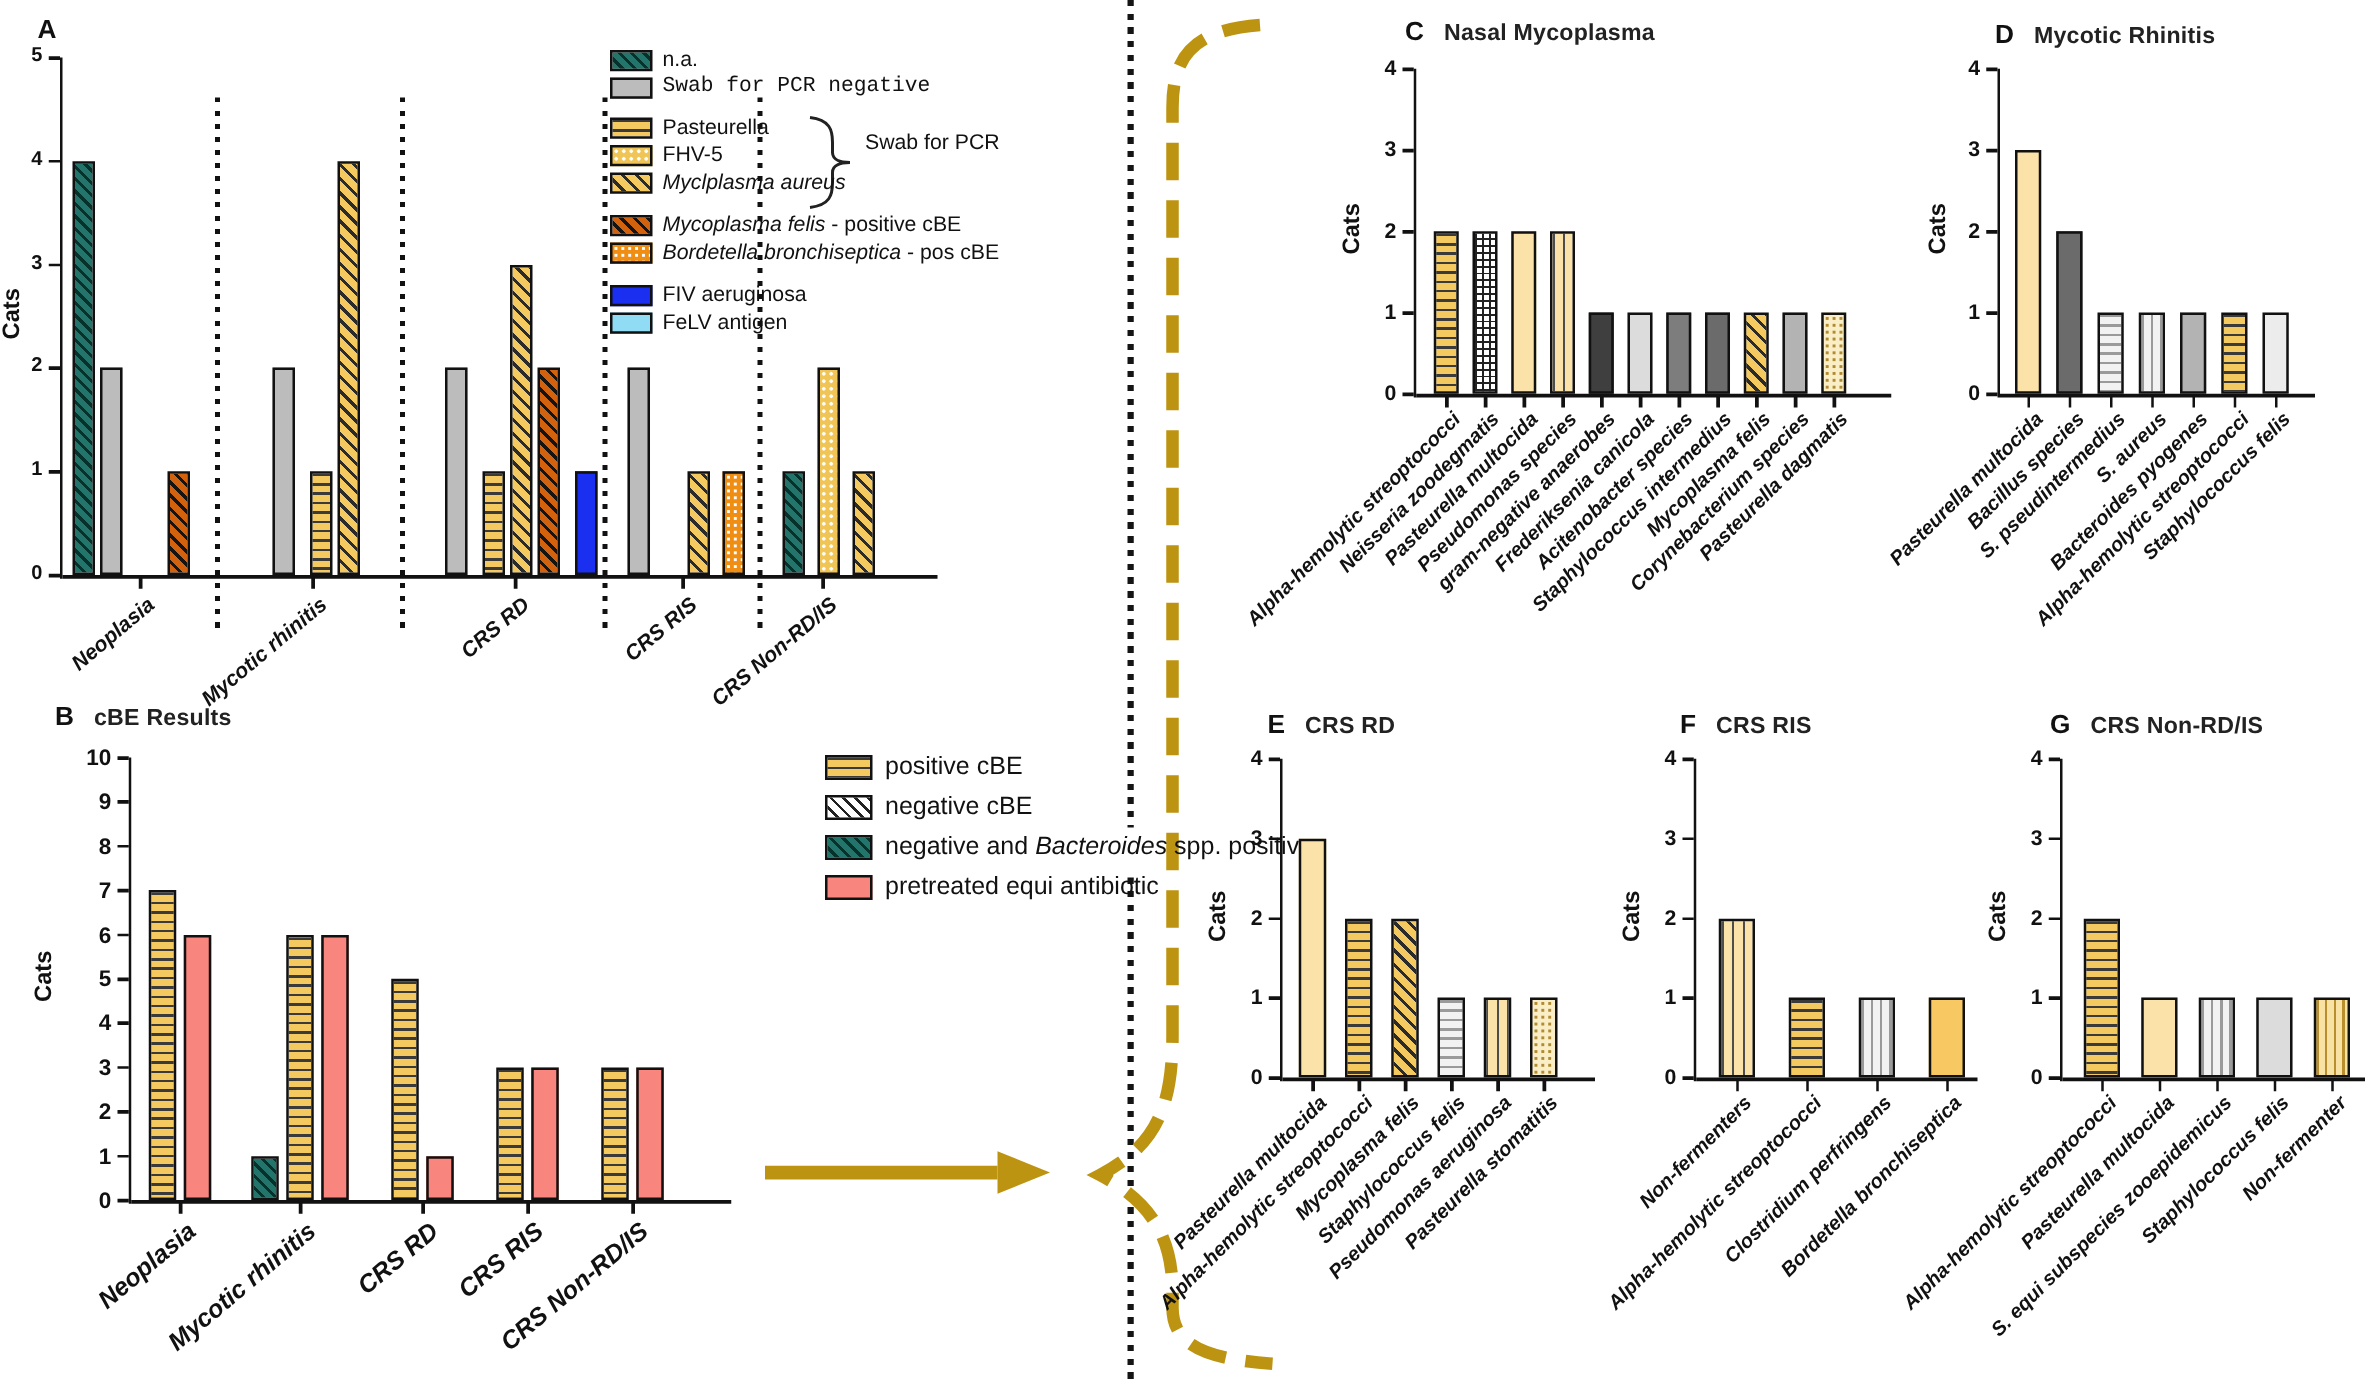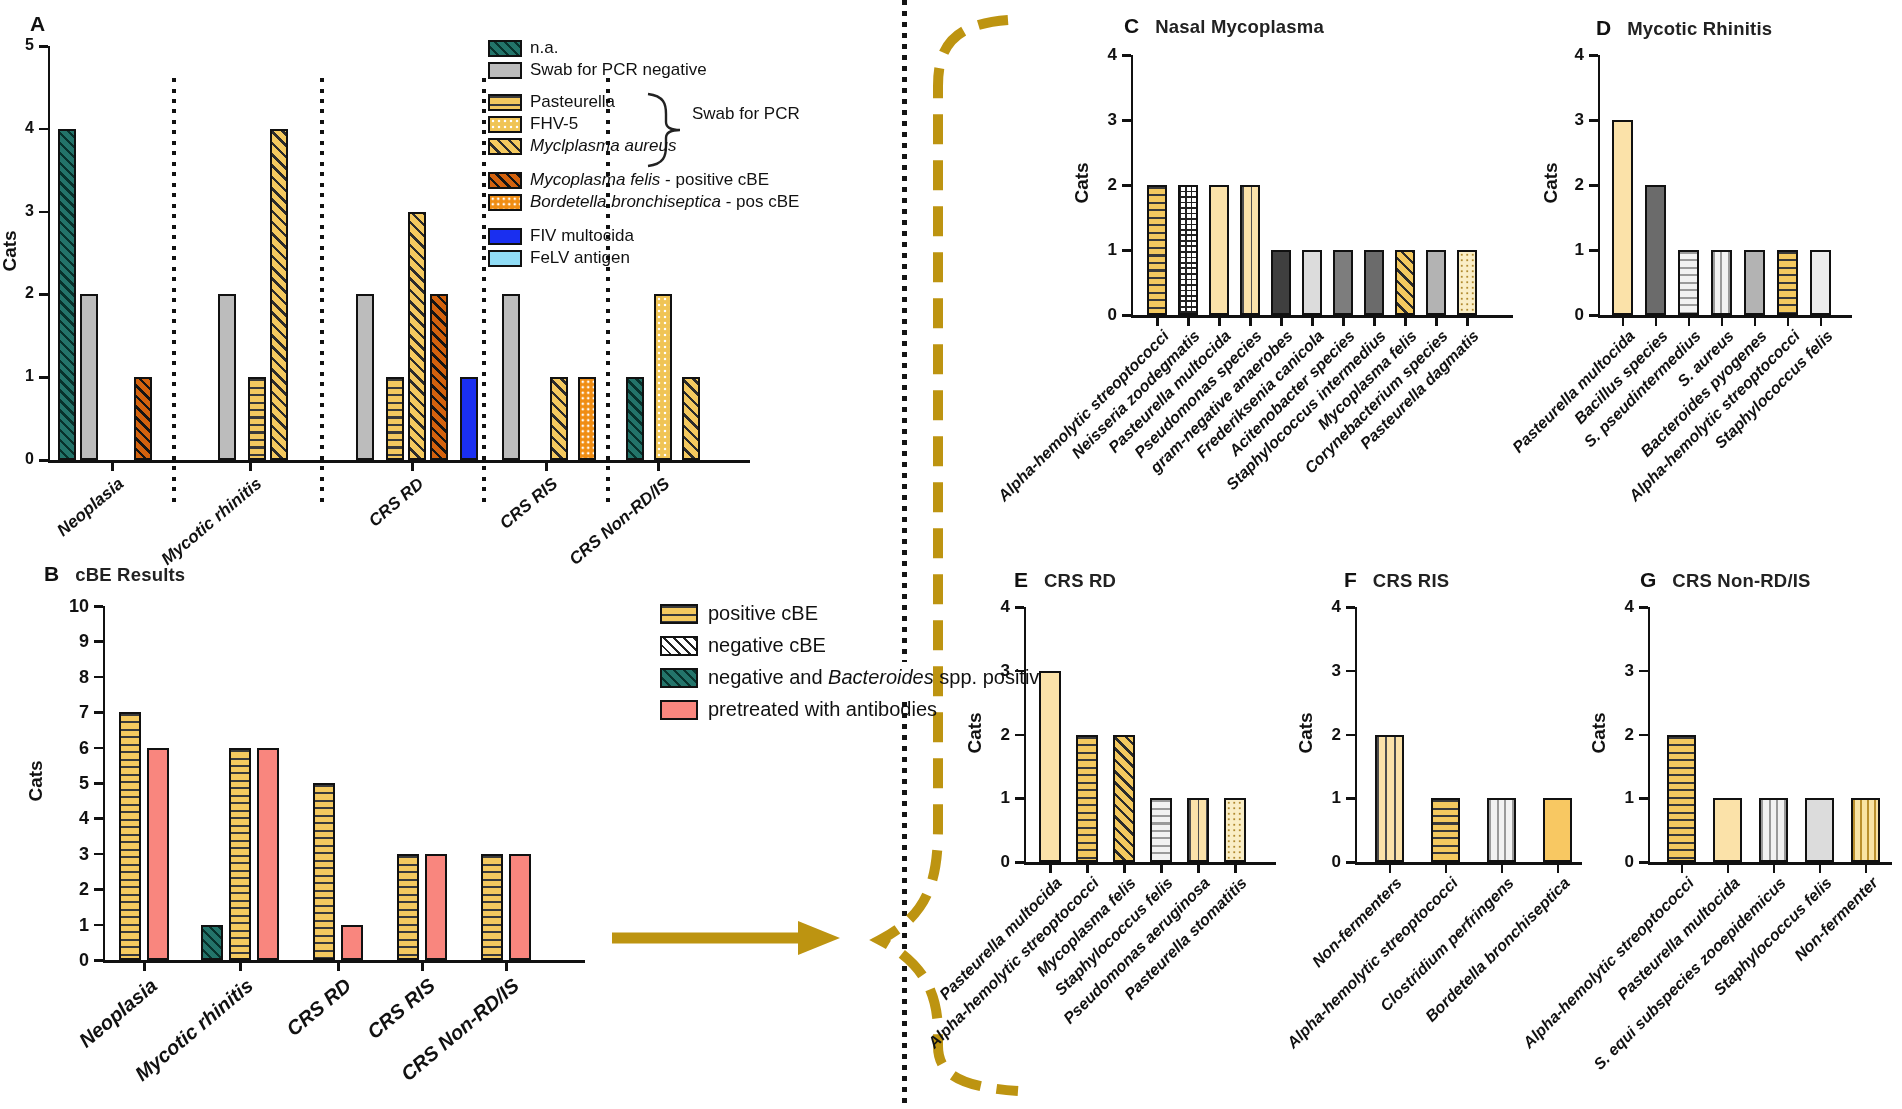--- a/index.html
+++ b/index.html
@@ -135,33 +135,33 @@
       <div class="xlabel" style="left: 253px; top: 474px; font-size: 17px; transform: translate(-100%, 0px) rotate(-40deg);">Mycotic rhinitis</div>
       <div class="axis" style="left: 411px; top: 462px; width: 2.5px; height: 9px;"></div>
       <div class="xlabel" style="left: 415px; top: 474px; font-size: 17px; transform: translate(-100%, 0px) rotate(-40deg);">CRS RD</div>
       <div class="axis" style="left: 545px; top: 462px; width: 2.5px; height: 9px;"></div>
       <div class="xlabel" style="left: 549px; top: 474px; font-size: 17px; transform: translate(-100%, 0px) rotate(-40deg);">CRS RIS</div>
       <div class="axis" style="left: 657px; top: 462px; width: 2.5px; height: 9px;"></div>
       <div class="xlabel" style="left: 661px; top: 474px; font-size: 17px; transform: translate(-100%, 0px) rotate(-40deg);">CRS Non-RD/IS</div>
       <div class="legend-swatch p-teal_diag" style="left: 488px; top: 40px; width: 34px; height: 17px;"></div>
       <div class="legend-text" style="left: 530px; top: 38px; font-size: 17px;">n.a.</div>
       <div class="legend-swatch p-gray" style="left: 488px; top: 62px; width: 34px; height: 17px;"></div>
-      <div class="legend-text" style="left: 530px; top: 60px; font-size: 17px;">Swab for PCR negative</div>
+      <div class="legend-text" style="left: 530px; top: 60px; font-size: 17px; font-family: Liberation Mono, monospace;">Swab for PCR negative</div>
       <div class="legend-swatch p-gold_h" style="left: 488px; top: 94px; width: 34px; height: 17px;"></div>
       <div class="legend-text" style="left: 530px; top: 92px; font-size: 17px;">Pasteurella</div>
       <div class="legend-swatch p-gold_dots" style="left: 488px; top: 116px; width: 34px; height: 17px;"></div>
       <div class="legend-text" style="left: 530px; top: 114px; font-size: 17px;">FHV-5</div>
       <div class="legend-swatch p-gold_diag" style="left: 488px; top: 138px; width: 34px; height: 17px;"></div>
       <div class="legend-text" style="left: 530px; top: 136px; font-size: 17px;"><i>Myclplasma aureus</i></div>
       <div class="legend-swatch p-rust_diag" style="left: 488px; top: 172px; width: 34px; height: 17px;"></div>
       <div class="legend-text" style="left: 530px; top: 170px; font-size: 17px;"><i>Mycoplasma felis</i> - positive cBE</div>
       <div class="legend-swatch p-orange_dots" style="left: 488px; top: 194px; width: 34px; height: 17px;"></div>
       <div class="legend-text" style="left: 530px; top: 192px; font-size: 17px;"><i>Bordetella bronchiseptica</i> - pos cBE</div>
       <div class="legend-swatch p-blue" style="left: 488px; top: 228px; width: 34px; height: 17px;"></div>
-      <div class="legend-text" style="left: 530px; top: 226px; font-size: 17px;">FIV multocida</div>
+      <div class="legend-text" style="left: 530px; top: 226px; font-size: 17px;">FIV aeruginosa</div>
       <div class="legend-swatch p-cyan" style="left: 488px; top: 250px; width: 34px; height: 17px;"></div>
       <div class="legend-text" style="left: 530px; top: 248px; font-size: 17px;">FeLV antigen</div>
       <div class="axis" style="left: 102.5px; top: 606px; width: 2.5px; height: 356.5px;"></div>
       <div class="axis" style="left: 105px; top: 960px; width: 480px; height: 2.5px;"></div>
       <div class="axis" style="left: 94px; top: 959px; width: 9px; height: 2.5px;"></div>
       <div class="ytick-label" style="left: 53px; top: 950px; width: 36px; font-size: 18px;">0</div>
       <div class="axis" style="left: 94px; top: 923.6px; width: 9px; height: 2.5px;"></div>
       <div class="ytick-label" style="left: 53px; top: 914.6px; width: 36px; font-size: 18px;">1</div>
       <div class="axis" style="left: 94px; top: 888.2px; width: 9px; height: 2.5px;"></div>
       <div class="ytick-label" style="left: 53px; top: 879.2px; width: 36px; font-size: 18px;">2</div>
@@ -203,21 +203,21 @@
       <div class="xlabel" style="left: 425px; top: 974px; font-size: 20px; transform: translate(-100%, 0px) rotate(-40deg);">CRS RIS</div>
       <div class="axis" style="left: 505px; top: 962px; width: 2.5px; height: 9px;"></div>
       <div class="xlabel" style="left: 509px; top: 974px; font-size: 20px; transform: translate(-100%, 0px) rotate(-40deg);">CRS Non-RD/IS</div>
       <div class="legend-swatch p-gold_h" style="left: 660px; top: 604px; width: 38px; height: 20px;"></div>
       <div class="legend-text" style="left: 708px; top: 602px; font-size: 20px;">positive cBE</div>
       <div class="legend-swatch p-white_diag" style="left: 660px; top: 636px; width: 38px; height: 20px;"></div>
       <div class="legend-text" style="left: 708px; top: 634px; font-size: 20px;">negative cBE</div>
       <div class="legend-swatch p-teal_diag" style="left: 660px; top: 668px; width: 38px; height: 20px;"></div>
       <div class="legend-text" style="left: 708px; top: 666px; font-size: 20px;">negative and <i>Bacteroides</i> spp. positive</div>
       <div class="legend-swatch p-salmon" style="left: 660px; top: 700px; width: 38px; height: 20px;"></div>
-      <div class="legend-text" style="left: 708px; top: 698px; font-size: 20px;">pretreated with antibodies</div>
+      <div class="legend-text" style="left: 708px; top: 698px; font-size: 20px;">pretreated equi antibiotic</div>
       <div class="axis" style="left: 1130.5px; top: 55px; width: 2.5px; height: 262.5px;"></div>
       <div class="axis" style="left: 1133px; top: 315px; width: 380px; height: 2.5px;"></div>
       <div class="axis" style="left: 1122px; top: 314px; width: 9px; height: 2.5px;"></div>
       <div class="ytick-label" style="left: 1081px; top: 305px; width: 36px; font-size: 17px;">0</div>
       <div class="axis" style="left: 1122px; top: 249px; width: 9px; height: 2.5px;"></div>
       <div class="ytick-label" style="left: 1081px; top: 240px; width: 36px; font-size: 17px;">1</div>
       <div class="axis" style="left: 1122px; top: 184px; width: 9px; height: 2.5px;"></div>
       <div class="ytick-label" style="left: 1081px; top: 175px; width: 36px; font-size: 17px;">2</div>
       <div class="axis" style="left: 1122px; top: 119px; width: 9px; height: 2.5px;"></div>
       <div class="ytick-label" style="left: 1081px; top: 110px; width: 36px; font-size: 17px;">3</div>

